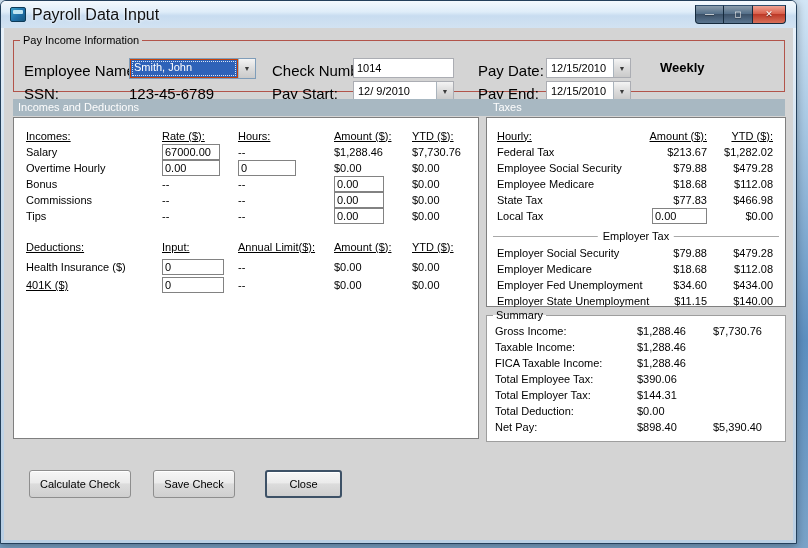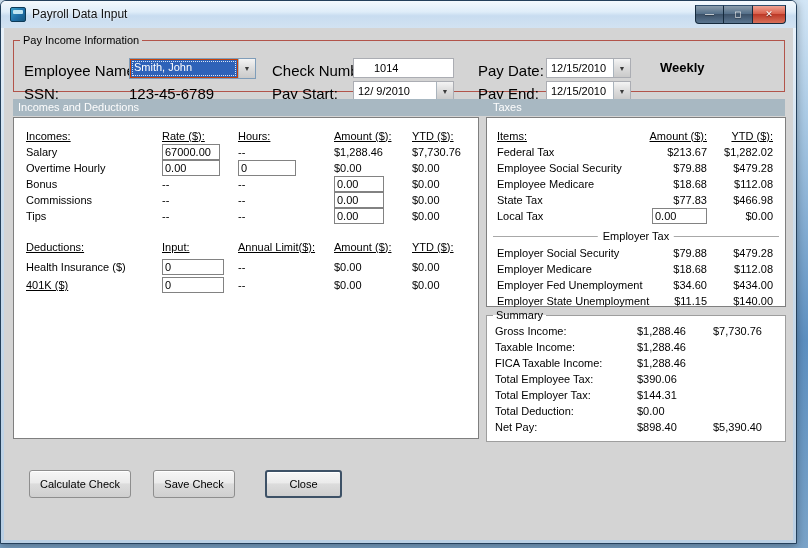--- a/index.html
+++ b/index.html
@@ -24,21 +24,21 @@
   .app-icon {
     position:absolute; left:9px; top:6px; width:16px; height:15px;
     background: linear-gradient(135deg,#3aa0c8,#1f6fa8 55%,#16577f);
     border:1px solid #0d3a57; border-radius:2px;
   }
   .app-icon::after {
     content:""; position:absolute; left:2px; top:2px; right:2px; height:4px;
     background:#bfe4f2; border-radius:1px;
   }
   .title {
-    position:absolute; left:31px; top:0; line-height:27px; font-size:12px; color:#101010;
+    position:absolute; left:31px; top:0; line-height:27px; font-size:16px; color:#101010;
     text-shadow:0 0 3px #fff; white-space:nowrap;
   }
   .winbtns { position:absolute; top:4px; right:10px; display:flex; }
   .wb {
     height:19px; border:1px solid #152a3d; border-top:1px solid #31506e;
     display:flex; align-items:center; justify-content:center;
     color:#fff; font-size:9px; line-height:1;
     background: linear-gradient(180deg,#8598a8,#4d6largeeee) ;
   }
   .wb.min, .wb.max {
@@ -80,21 +80,21 @@
     background: linear-gradient(180deg,#f4f4f4,#dcdcdc 50%,#cacaca);
     border-left:1px solid #aab4bd; color:#3a3a3a; font-size:7px;
   }
   
   .picker {
     position:absolute; height:20px; background:#fff; border:1px solid #abadb3; display:flex; align-items:stretch;
   }
   .picker-text { flex:1; padding:3px 0 0 4px; white-space:nowrap; }
   .textbox {
     position:absolute; height:20px; border:1px solid #abadb3; background:#fff;
-    font:11px "Liberation Sans", sans-serif; padding:0 20px;
+    font:11px "Liberation Sans", sans-serif; padding:0 3px;
   }
   
   .band {
     position:absolute; left:9px; top:71px; width:772px; height:17px;
     background: var(--band,#a8b8c2); color:#fdfdfd; line-height:17px;
   }
   .band span { position:absolute; top:0; white-space:nowrap; }
   .band .b-left { left:5px; }
   .band .b-right { left:480px; }
   
@@ -270,21 +270,21 @@
         <span class="cell linklike">401K  ($)</span>
         <input class="tb w62" value="0" style="">
         <span class="cell">--</span>
         <span class="cell">$0.00</span>
         <span class="cell">$0.00</span>
       </div>
     </div>
 
     <div class="panel panel-tax">
       <div class="grid3 hrow">
-        <span class="u cell">Items:</span>
+        <span class="u cell">Hourly:</span>
         <span class="u cell num">Amount ($):</span>
         <span class="u cell num">YTD ($):</span>
       </div>
       <div class="grid3">
         <span class="cell">Federal Tax</span>
         <span class="cell num">$213.67</span>
         <span class="cell num">$1,282.02</span>
       </div>
       <div class="grid3">
         <span class="cell">Employee Social Security</span>

